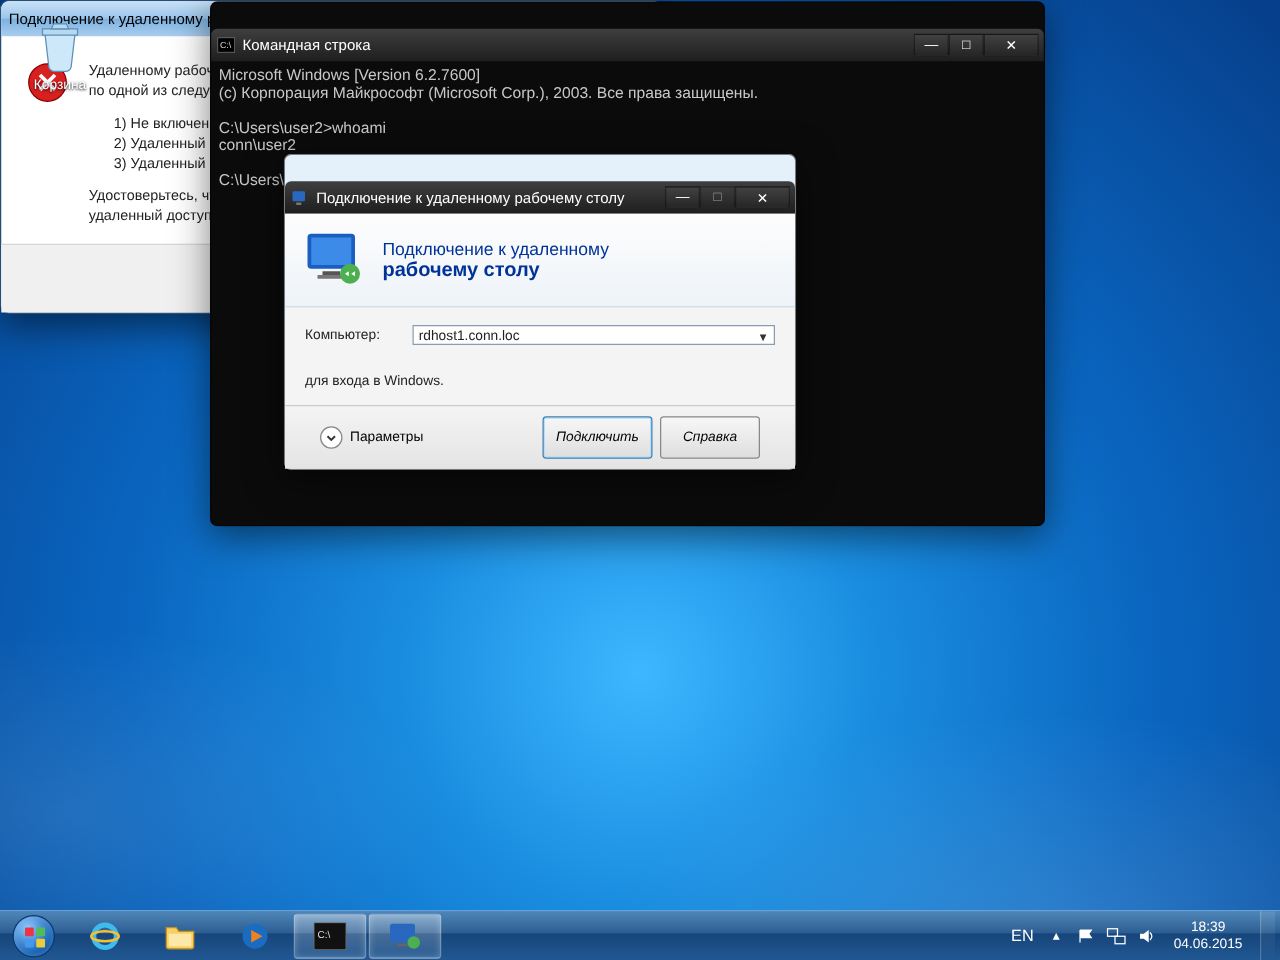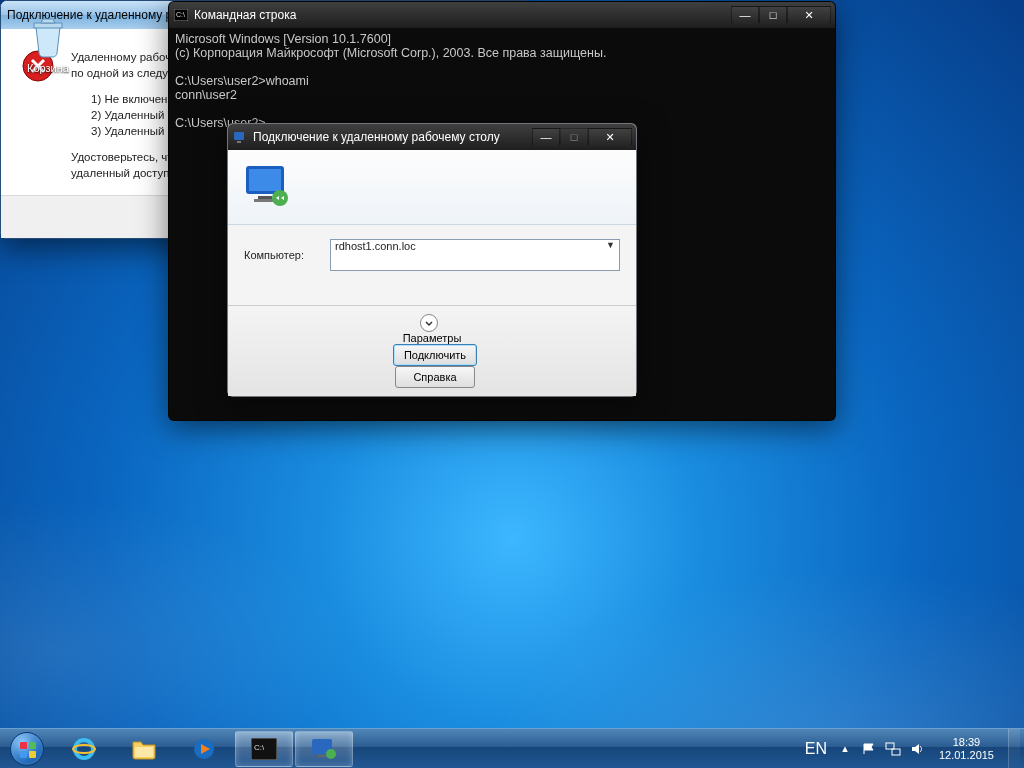--- a/index.html
+++ b/index.html
@@ -12,64 +12,64 @@
   background:
     radial-gradient(ellipse 600px 300px at 850px 750px, rgba(255,255,255,0.15), transparent 60%),
     radial-gradient(ellipse 500px 250px at 50px 650px, rgba(255,255,255,0.1), transparent 60%);
 }
 
 .desk-icon { position:absolute; left:18px; top:15px; width:60px; text-align:center; color:#fff; font-size:11px; text-shadow:0 1px 2px #000; }
 .bin { width:44px; height:44px; margin:0 auto 3px; position:relative; }
 .bin svg { width:100%; height:100%; }
 
 .win { position:absolute; border:1px solid rgba(0,0,0,.5); border-radius:6px; box-shadow:0 8px 30px rgba(0,0,0,.5); }
-.aero-title { height:26px; display:flex; align-items:center; padding:0 4px; background:linear-gradient(180deg,#3f3f3f,#1e1e1e); border-radius:5px 5px 0 0; color:#fff; font-size:12px; }
+.aero-title { height:26px; display:flex; align-items:center; padding:0 4px; background:linear-gradient(180deg,#3f3f3f,#1e1e1e); border-radius:5px 5px 0 0; color:#fff; font-size:12px;margin-top:21px; }
 .aero-title .ico { width:16px; height:16px; margin-right:5px; display:flex; align-items:center; justify-content:center; }
 .aero-title .spacer { flex:1; }
 .winbtns { display:flex; gap:0; }
 .winbtn { width:28px; height:18px; border:1px solid rgba(0,0,0,.4); font-size:11px; display:flex; align-items:center; justify-content:center; color:#fff; background:linear-gradient(180deg,#414141,#262626); }
 .winbtn.min { border-radius:0 0 0 3px; }
 .winbtn.max {}
 .winbtn.close { width:44px; border-radius:0 0 3px 0; }
 .winbtn.red { background:linear-gradient(180deg,#e07070,#b02020); width:48px; }
 
 #cmd { left:168px; top:1px; width:668px; height:420px; background:#0b0b0b; }
 #cmd .body { padding:4px 6px; font-family:"Lucida Console","Consolas",monospace; color:#c8c8c8; font-size:12.5px; line-height:14px; white-space:pre; }
 
 #rdp { left:227px; top:123px; width:410px; background:#e5f1fa; }
 #rdp .head { background:linear-gradient(180deg,#fdfdfd,#eef3f8); padding:14px 16px; display:flex; align-items:center; border-bottom:1px solid #cad8e6; }
 #rdp .head-icon { width:48px; height:46px; margin-right:14px; }
 #rdp .head-txt { color:#003399; font-size:14px; line-height:18px; }
 #rdp .head-txt .l2 { font-weight:bold; font-size:16px; }
 #rdp .form { background:#f4f4f4; padding:14px 16px 12px; font-size:11px; color:#222; }
 .row { display:flex; align-items:center; margin-bottom:22px; }
 .row .lbl { width:86px; }
-.combo { flex:1; height:32px; border:1px solid #8a9db0; background:#fff; display:flex; align-items:flex-start; padding:0 4px; font-size:11px; position:relative; }
+.combo { flex:1; height:16px; border:1px solid #8a9db0; background:#fff; display:flex; align-items:flex-end; padding:0 4px; font-size:11px; position:relative; }
 .combo .caret { position:absolute; right:4px; font-size:9px; color:#333; }
 .note { font-size:11px; color:#222; line-height:14px; margin-top:4px; }
-#rdp .foot { background:linear-gradient(180deg,#f4f4f4,#e4e4e4); border-top:1px solid #ccc; padding:8px 16px; display:flex; align-items:center;flex-direction:column; }
+#rdp .foot { background:linear-gradient(180deg,#f4f4f4,#e4e4e4); border-top:1px solid #ccc; padding:8px 28px; display:flex; align-items:center; }
 .chip { width:18px; height:18px; border:1px solid #888; border-radius:9px; display:flex; align-items:center; justify-content:center; color:#333; margin-right:6px; background:#fff; }
-.btn { height:22px; min-width:80px; padding:0 10px; font-size:11px; background:linear-gradient(180deg,#f7f7f7,#dedede); border:1px solid #888; border-radius:3px; display:flex; align-items:center; justify-content:center; margin-left:6px; }
+.btn { height:34px; min-width:80px; padding:0 10px; font-size:11px; background:linear-gradient(180deg,#f7f7f7,#dedede); border:1px solid #888; border-radius:3px; display:flex; align-items:center; justify-content:center; margin-left:6px;font-style:italic; }
 .btn.primary { border:1px solid #3c7fb1; box-shadow: inset 0 0 0 1px #b0e0ff; }
 
 #err { left:220px; top:417px; width:530px; background:#fff; border:1px solid #264d78; border-radius:7px; box-shadow:0 10px 30px rgba(0,0,0,.5); }
 #err .etitle { height:28px; border-radius:6px 6px 0 0; background:linear-gradient(180deg,#c9e2f8,#9cc5ea 48%,#7db3e0 52%,#a9cdee); display:flex; align-items:center; padding:0 6px; font-size:12px; color:#000; }
 #err .etitle .spacer{flex:1;}
 #err .ebody { padding:20px 20px 14px; display:flex; font-size:11.5px; color:#222; line-height:16px; }
 #err .xicon { width:34px; height:34px; margin-right:16px; flex-shrink:0; }
 #err .efoot { background:#f0f0f0; border-top:1px solid #d8d8d8; padding:10px; display:flex; justify-content:flex-end; }
 
 #taskbar { position:absolute; left:0; bottom:0; width:1024px; height:40px; background:linear-gradient(180deg,#4f86b8 0%,#2c5d92 45%,#16457a 46%,#215893 100%); display:flex; align-items:center; border-top:1px solid #6aa0d0; }
 .start { width:54px; height:40px; display:flex; align-items:center; justify-content:center; }
 .orb { width:34px; height:34px; border-radius:17px; background:radial-gradient(circle at 35% 30%,#8ecbff,#1562b7 65%,#0a3a73); border:1px solid #0a3a73; box-shadow:0 0 6px rgba(255,255,255,.3) inset; position:relative; overflow:hidden; }
 .tbtn { width:58px; height:36px; margin:0 1px; border-radius:3px; display:flex; align-items:center; justify-content:center; border:1px solid transparent; }
 .tbtn.active { background:linear-gradient(180deg,rgba(255,255,255,.35),rgba(255,255,255,.05)); border-color:rgba(255,255,255,.3); box-shadow:inset 0 0 6px rgba(255,255,255,.25); }
 .tray { margin-left:auto; height:40px; display:flex; align-items:center; color:#fff; font-size:11px; padding:0 4px; gap:8px; }
 .tray .clock{ text-align:center; line-height:13px; font-size:11px; padding:0 6px; }
-.tray .lang{ padding:0 2px; font-size:16px; }
+.tray .lang{ padding:0 2px; font-size:13px; }
 .trayico{ width:16px; height:16px; display:flex; align-items:center; justify-content:center; color:#fff; }
 .showdesk{ width:12px; height:40px; border-left:1px solid rgba(255,255,255,.2); background:linear-gradient(180deg,rgba(255,255,255,.1),rgba(255,255,255,0)); }
 .tb-icon{width:28px;height:26px;display:flex;align-items:center;justify-content:center;}
 </style>
 </head>
 <body>
 
 <div class="desk-icon">
   <div class="bin">
     <svg viewBox="0 0 44 44">
@@ -90,21 +90,21 @@
         </svg>
       </span>
     <span>Командная строка</span>
     <span class="spacer"></span>
     <div class="winbtns">
       <div class="winbtn min">—</div>
       <div class="winbtn max">□</div>
       <div class="winbtn close">✕</div>
     </div>
   </div>
-  <div class="body"><span>Microsoft Windows [Version 10.1.7600]</span>
+  <div class="body"><span>Microsoft Windows [Version 6.2.7600]</span>
 <span>(c) Корпорация Майкрософт (Microsoft Corp.), 2003. Все права защищены.</span>
 
 <span>C:\Users\user2&gt;whoami</span>
 <span>conn\user2</span>
 
 <span>C:\Users\user2&gt;_</span></div>
 </div>
 
 <div id="rdp" class="win">
   <div class="aero-title">
@@ -126,30 +126,35 @@
     <div class="head-icon">
       <svg viewBox="0 0 48 46">
           <rect x="2" y="2" width="38" height="28" rx="3" fill="#1a5fc0"></rect>
           <rect x="5" y="5" width="32" height="22" fill="#3d8be8"></rect>
           <rect x="14" y="32" width="14" height="3" fill="#555"></rect>
           <rect x="10" y="35" width="22" height="3" fill="#777"></rect>
           <circle cx="36" cy="34" r="8" fill="#4caf50"></circle>
           <path d="M32 34l3-2v4zM37 34l3-2v4z" fill="#fff"></path>
         </svg>
     </div>
+    <div class="head-txt">
+      <div>Подключение к удаленному</div>
+      <div class="l2">рабочему столу</div>
+    </div>
   </div>
   <div class="form">
     <div class="row">
       <div class="lbl">Компьютер:</div>
       <div class="combo">
         <span>rdhost1.conn.loc</span>
         <span class="caret">▼</span>
       </div>
     </div>
     <div class="note">
+      <div>для входа в Windows.</div>
     </div>
   </div>
   <div class="foot">
     <div class="chip">
         <svg width="10" height="10" viewBox="0 0 10 10">
           <path d="M2 4l3 3 3-3" stroke="#333" fill="none" stroke-width="1.5"></path>
         </svg>
       </div>
     <span style="font-size:11px;">Параметры</span>
     <span style="flex:1"></span>
@@ -254,17 +259,17 @@
         </svg>
       </div>
     <div class="trayico">
         <svg width="14" height="14" viewBox="0 0 14 14">
           <path d="M2 5h3l4-3v10l-4-3H2z" fill="#fff"></path>
           <path d="M10 4c2 2 2 4 0 6" fill="none" stroke="#fff"></path>
         </svg>
       </div>
     <div class="clock">
       <div>18:39</div>
-      <div>12.01.2015</div>
+      <div>04.06.2015</div>
     </div>
     <div class="showdesk"></div>
   </div>
 </div>
 
 </body></html>

